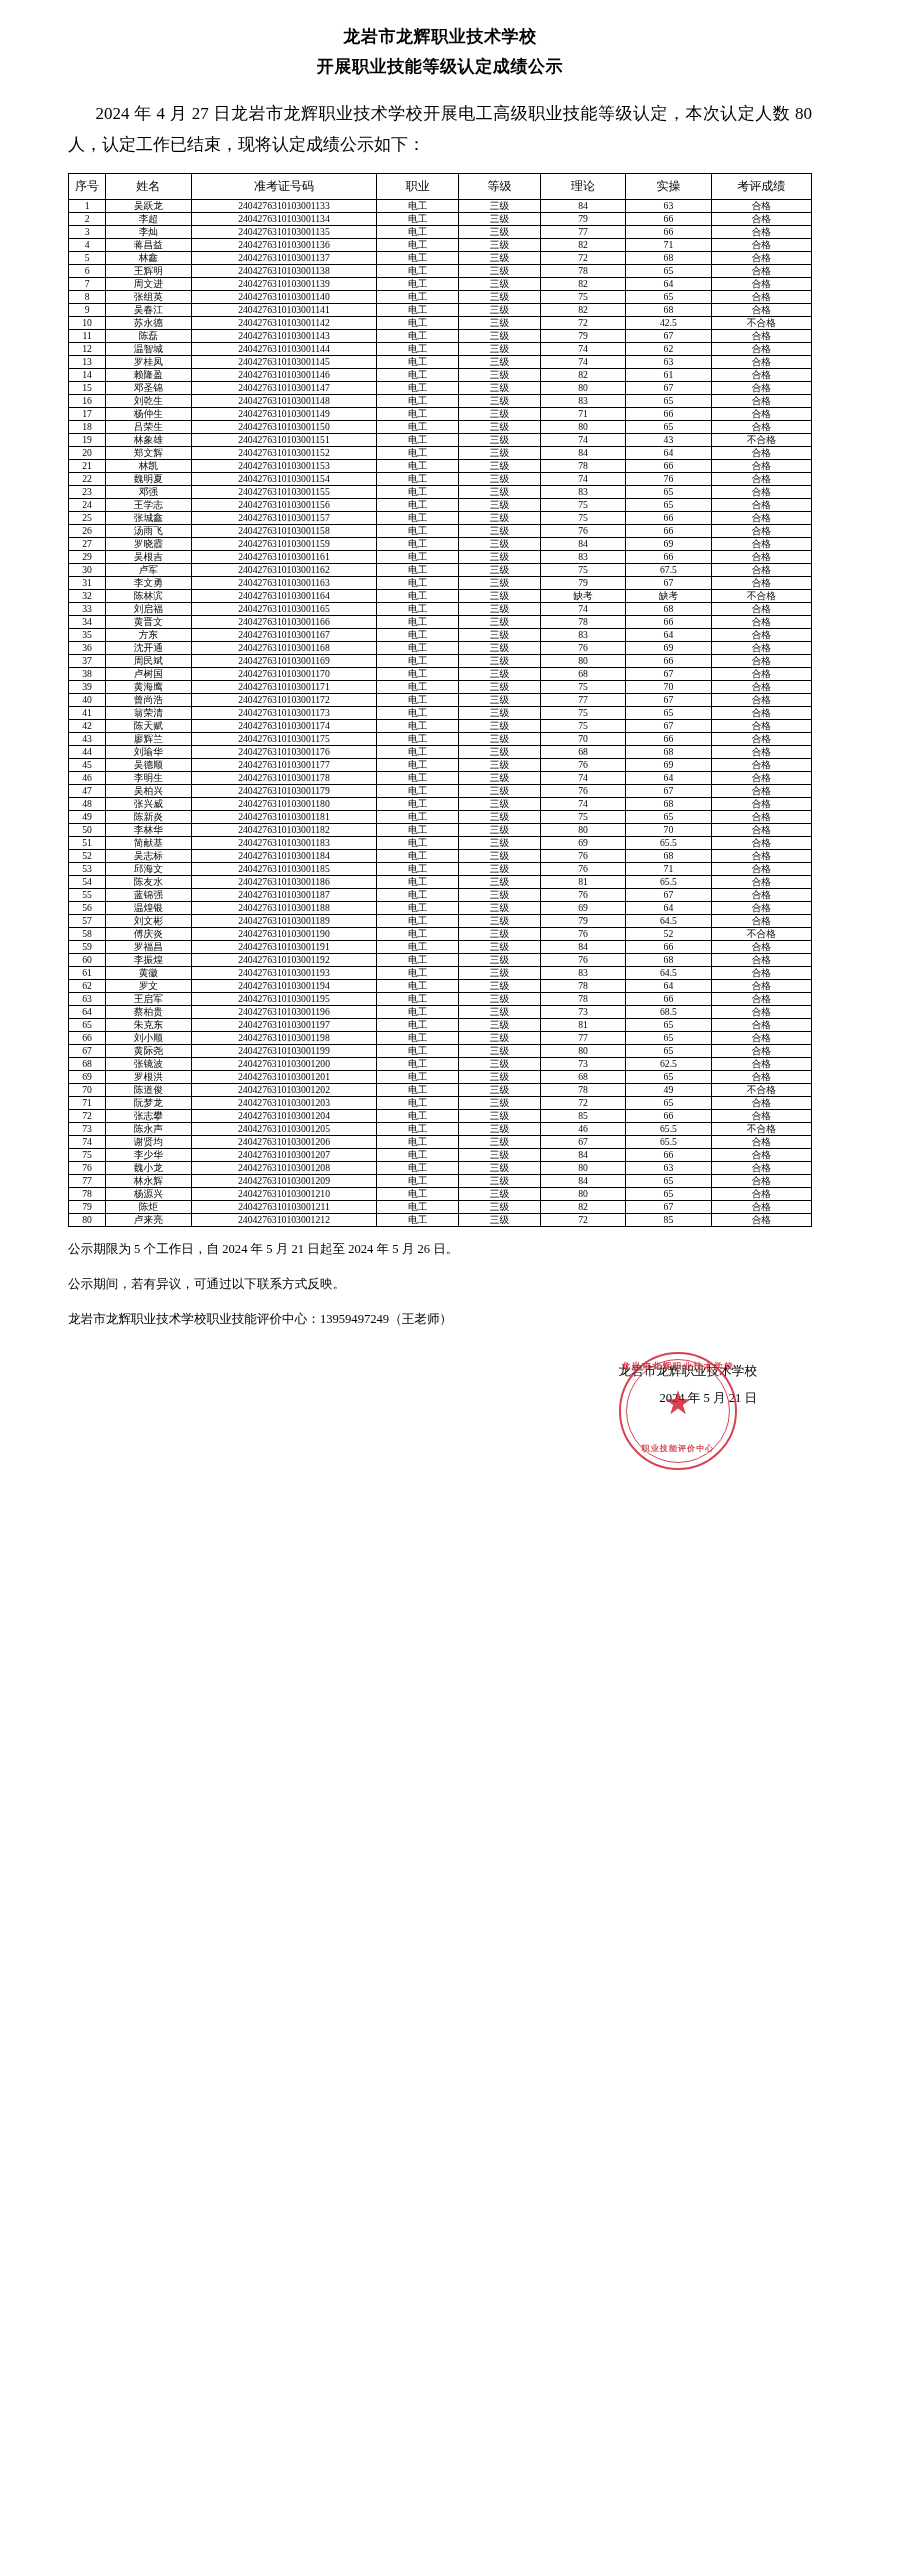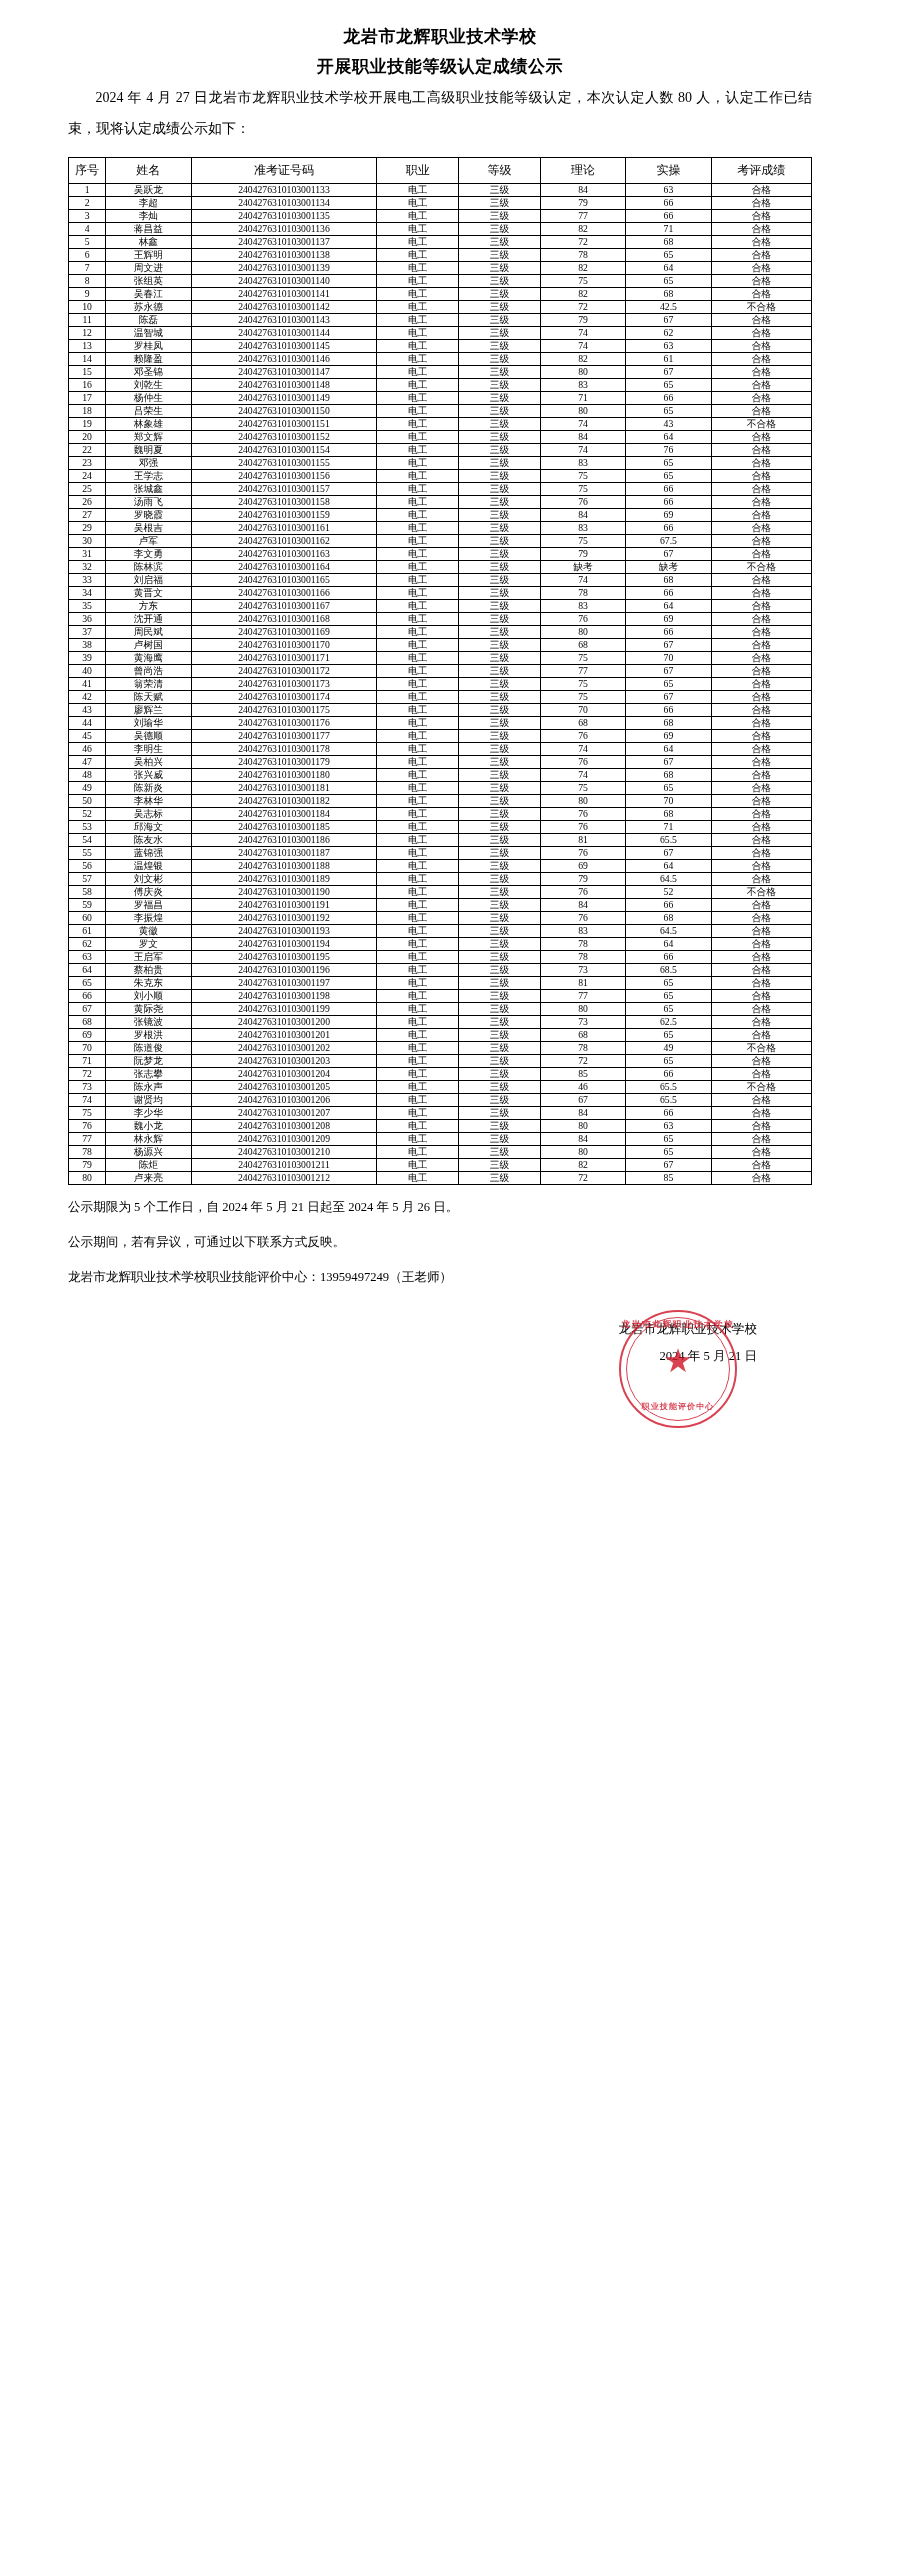--- a/index.html
+++ b/index.html
@@ -18,21 +18,22 @@
     padding: 22px 68px 23px 68px;
   }
   .title-line {
     text-align: center;
     font-size: 17px;
     font-weight: bold;
     letter-spacing: 0.6px;
     line-height: 30px;
   }
   .intro {
-    font-size: 14px;
+    margin-top: 16px;
+    font-size: 17px;
     line-height: 31px;
     text-align: justify;
     text-indent: 27.5px;
   }
   table.grades {
     margin-top: 12.6px;
     border-collapse: collapse;
     width: 100%;
     table-layout: fixed;
     font-size: 9.7px;
@@ -354,20 +355,30 @@
           <td>20</td>
           <td>郑文辉</td>
           <td>2404276310103001152</td>
           <td>电工</td>
           <td>三级</td>
           <td>84</td>
           <td>64</td>
           <td>合格</td>
         </tr>
         <tr>
+          <td>21</td>
+          <td>林凯</td>
+          <td>2404276310103001153</td>
+          <td>电工</td>
+          <td>三级</td>
+          <td>78</td>
+          <td>66</td>
+          <td>合格</td>
+        </tr>
+        <tr>
           <td>22</td>
           <td>魏明夏</td>
           <td>2404276310103001154</td>
           <td>电工</td>
           <td>三级</td>
           <td>74</td>
           <td>76</td>
           <td>合格</td>
         </tr>
         <tr>
@@ -631,20 +642,30 @@
           <td>合格</td>
         </tr>
         <tr>
           <td>50</td>
           <td>李林华</td>
           <td>2404276310103001182</td>
           <td>电工</td>
           <td>三级</td>
           <td>80</td>
           <td>70</td>
+          <td>合格</td>
+        </tr>
+        <tr>
+          <td>51</td>
+          <td>简献基</td>
+          <td>2404276310103001183</td>
+          <td>电工</td>
+          <td>三级</td>
+          <td>69</td>
+          <td>65.5</td>
           <td>合格</td>
         </tr>
         <tr>
           <td>52</td>
           <td>吴志标</td>
           <td>2404276310103001184</td>
           <td>电工</td>
           <td>三级</td>
           <td>76</td>
           <td>68</td>

